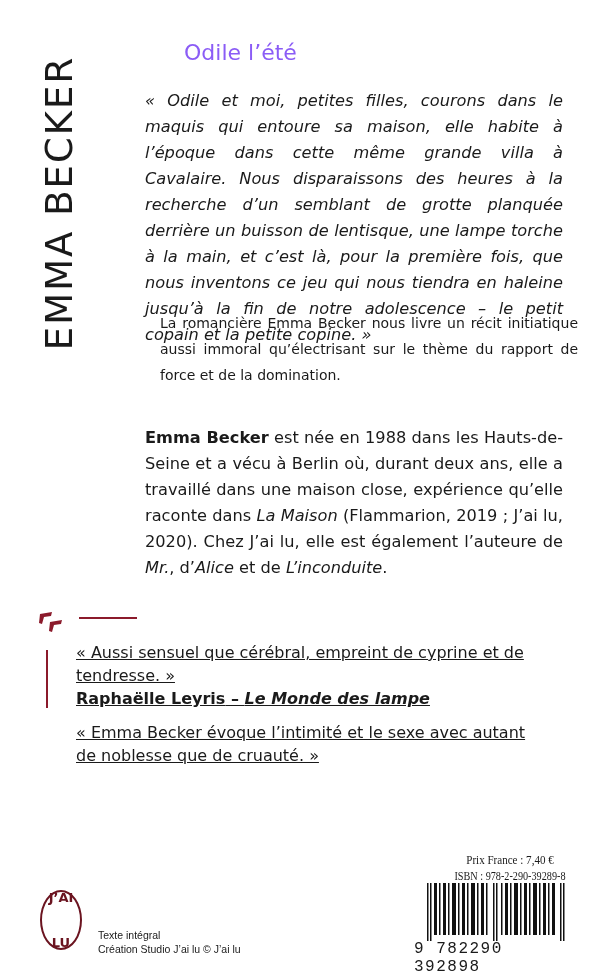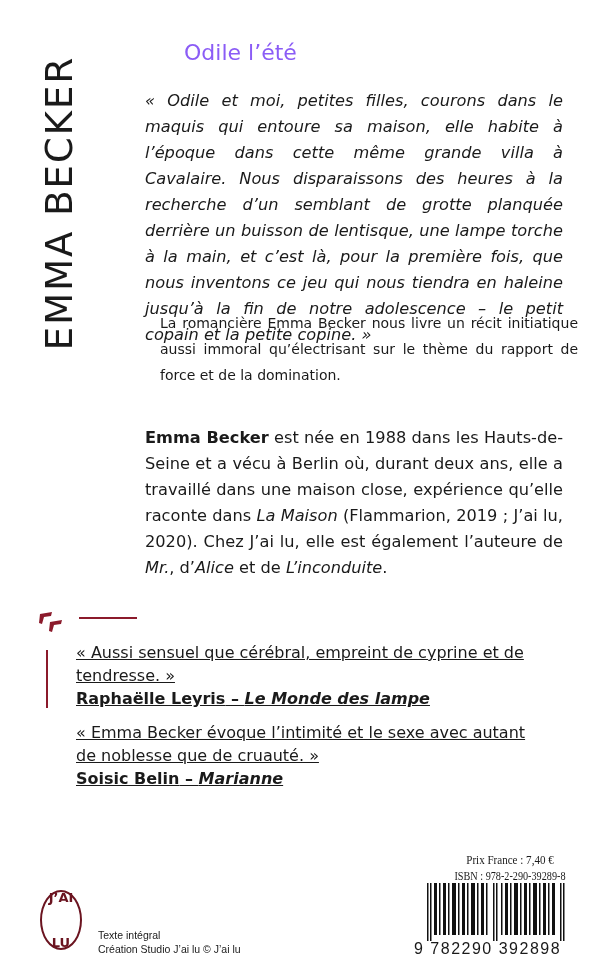--- a/index.html
+++ b/index.html
@@ -32,21 +32,21 @@
   .review .attrib { font-weight:bold; }
   .review .attrib i { font-style:italic; }
 
   .logo { position:absolute; left:40px; top:890px; width:42px; height:60px; border:2px solid #6b1420; border-radius:50%; display:flex; flex-direction:column; align-items:center; justify-content:center; color:#6b1420; font-weight:bold; font-size:13px; line-height:13px;gap:32px; }
   .credits { position:absolute; left:98px; top:928px; font-size:10.5px; line-height:14px; font-family:"Liberation Sans", sans-serif; }
 
   .price-block { position:absolute; left:430px; top:852px; width:160px; font-family:Liberation Serif, serif; }
   .price { font-size:13px; text-align:center; transform:scaleX(0.85); }
   .isbn { font-size:12px; text-align:center; transform:scaleX(0.85); margin-top:1px; }
   .barcode { position:absolute; left:427px; top:883px; width:140px; height:58px; }
-  .barcode-digits { position:absolute; left:414px; top:940px; width:160px; font-size:16px; letter-spacing:1.5px; font-family:Liberation Sans, sans-serif; }
+  .barcode-digits { position:absolute; left:414px; top:940px; width:160px; font-size:16px; letter-spacing:1.5px; font-family:Liberation Mono, monospace; }
 </style>
 </head>
 <body>
 
 <div class="spine-author">
   <span>EMMA BECKER</span>
 </div>
 
 <div class="title">Odile l’été</div>
 
@@ -63,21 +63,20 @@
 <div class="red-rule"></div>
 <div class="red-vbar"></div>
 
 <div class="reviews">
   <div class="review">
     <div>« Aussi sensuel que cérébral, empreint de cyprine et de tendresse. »</div>
     <div class="attrib"><span>Raphaëlle Leyris</span><span> – </span><i>Le Monde des lampe</i></div>
   </div>
   <div class="review">
     <div>« Emma Becker évoque l’intimité et le sexe avec autant de noblesse que de cruauté. »</div>
-    <div class="attrib"><span>Soisic Belin</span><span> – </span><i>Marianne</i></div>
   </div>
 </div>
 
 <div class="logo">
   <span>J’AI</span>
   <span>LU</span>
 </div>
 <div class="credits">
   <div>Texte intégral</div>
   <div>Création Studio J’ai lu © J’ai lu</div>

